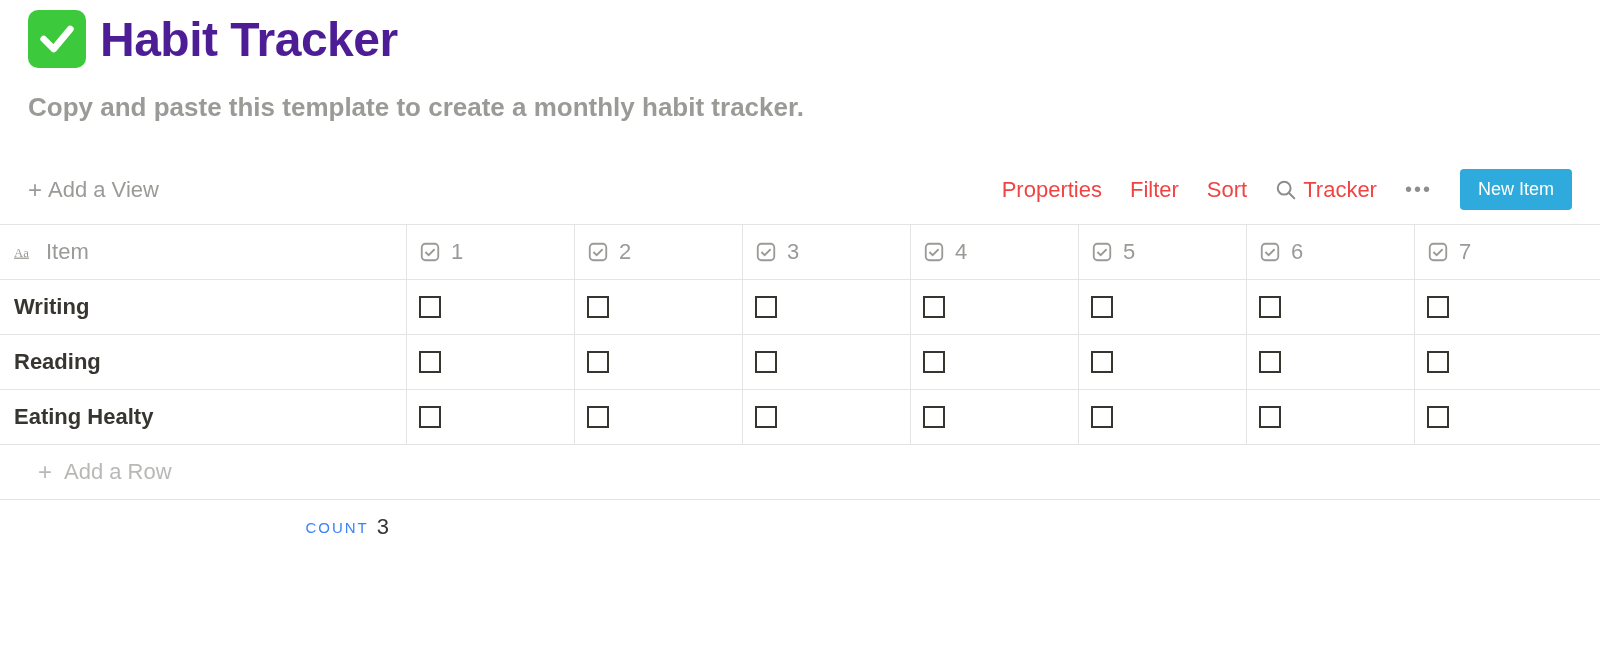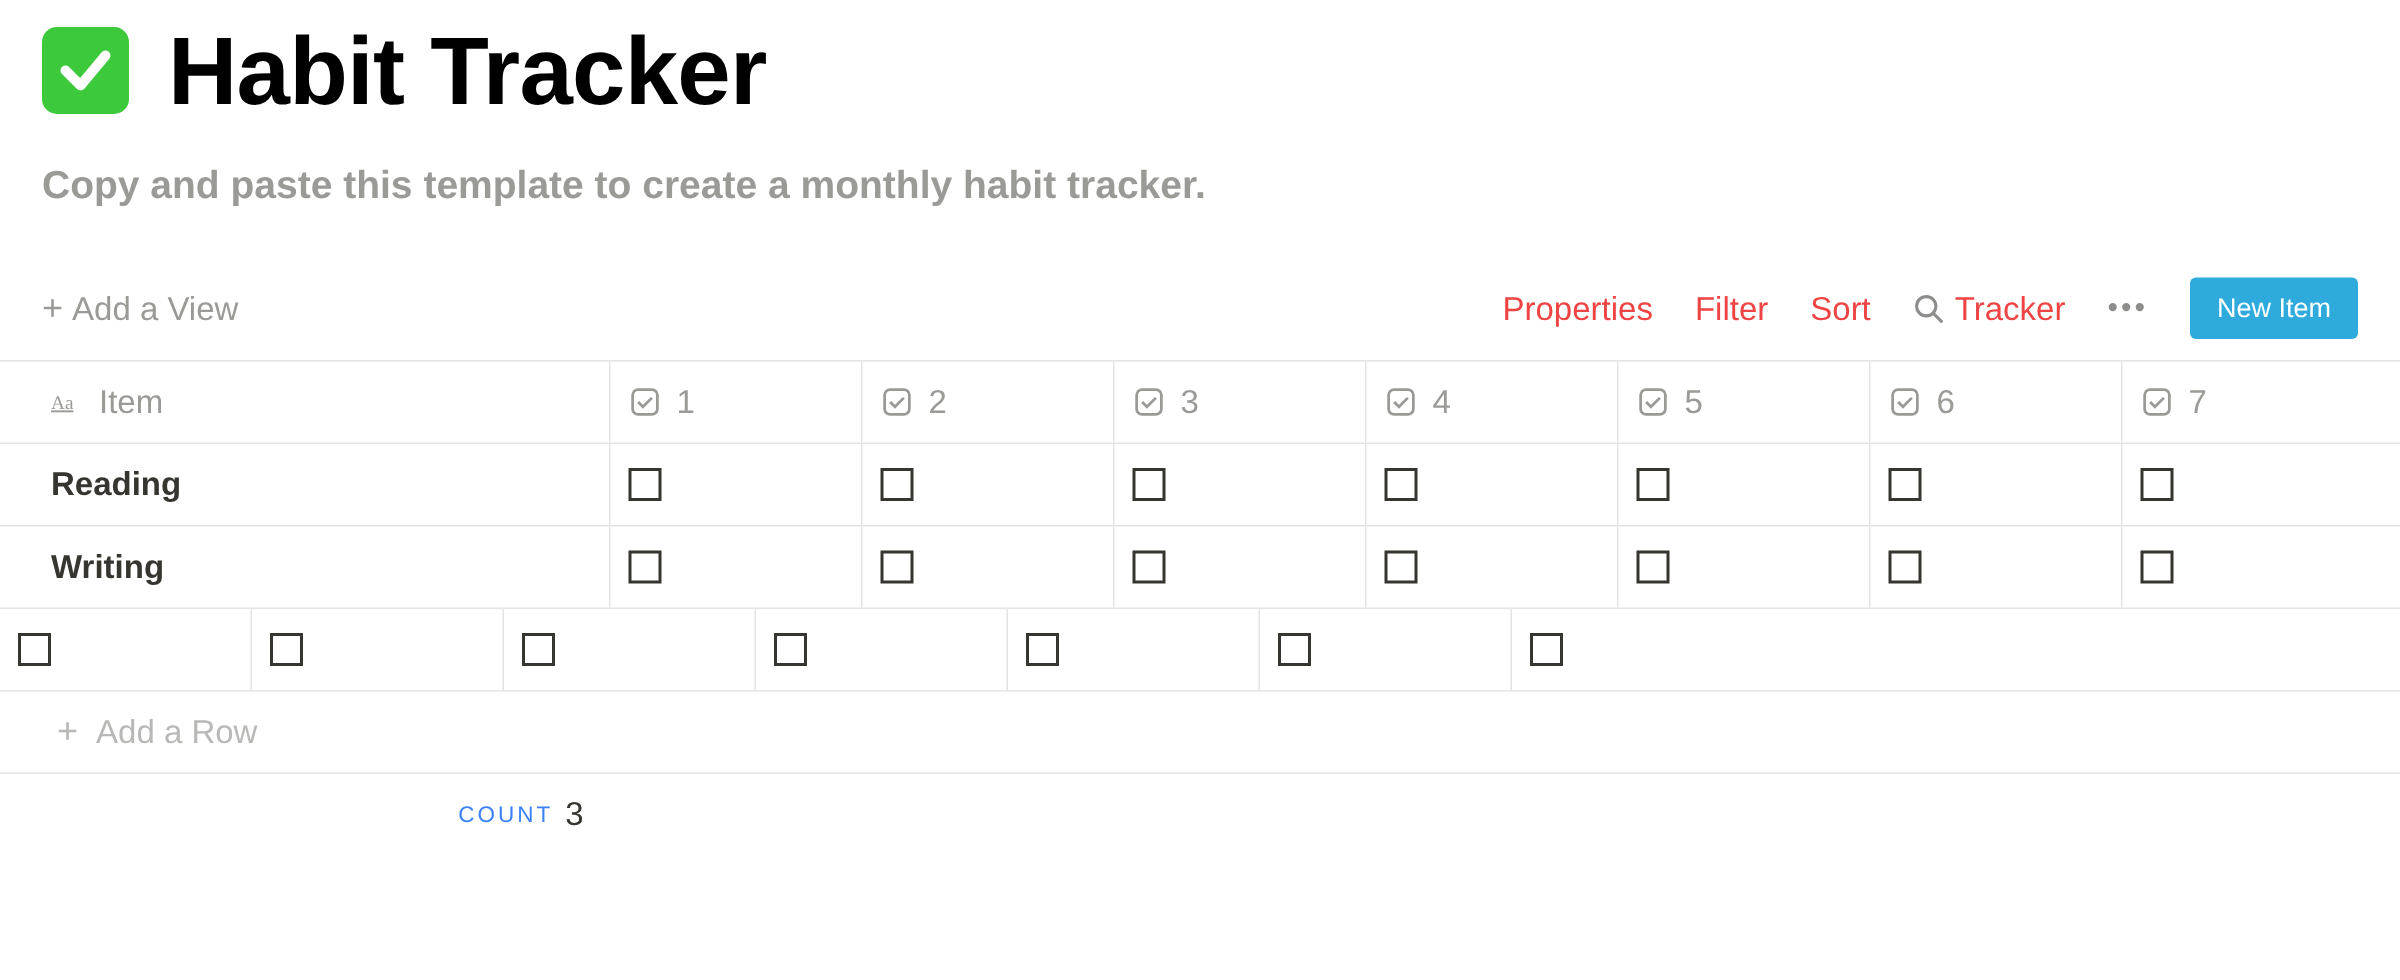--- a/index.html
+++ b/index.html
@@ -26,25 +26,24 @@
       width: 58px;
       height: 58px;
       background: #3cc93c;
       border-radius: 10px;
       display: flex;
       align-items: center;
       justify-content: center;
       flex-shrink: 0;
     }
     .page-title {
-      font-size: 64px;
+      font-size: 48px;
       font-weight: 800;
       letter-spacing: -0.5px;
-      color: #000000;
-      margin-left: 12px;
+      color: #4c1d95;
     }
     .subtitle {
       margin-top: 24px;
       font-size: 26px;
       color: #9a9a97;
       font-weight: 700;
     }
     .toolbar {
       margin-top: 40px;
       display: flex;
@@ -106,21 +105,21 @@
     }
     .cell {
       border-right: 1px solid #e4e4e3;
       display: flex;
       align-items: center;
       padding: 0 12px;
     }
     .cell.name-col {
       width: 407px;
       flex-shrink: 0;
-      padding-left: 34px;
+      padding-left: 14px;
     }
     .cell.day-col {
       width: 168px;
       flex-shrink: 0;
     }
     .cell.last {
       border-right: none;
     }
     .header-row {
       color: #9a9a97;
@@ -278,20 +277,45 @@
       <div class="cell day-col last">
         <svg class="col-icon" viewBox="0 0 24 24">
           <rect x="3" y="3" width="18" height="18" rx="4" stroke="#9a9a97" stroke-width="2" fill="none"></rect>
           <path d="M7 12 L10.5 15.5 L17 9" stroke="#9a9a97" stroke-width="2" fill="none"></path>
         </svg>
         <span>7</span>
       </div>
     </div>
 
     <div class="row data-row">
+      <div class="cell name-col">Writing</div>
+      <div class="cell day-col">
+          <div class="empty-checkbox"></div>
+        </div>
+      <div class="cell day-col">
+          <div class="empty-checkbox"></div>
+        </div>
+      <div class="cell day-col">
+          <div class="empty-checkbox"></div>
+        </div>
+      <div class="cell day-col">
+          <div class="empty-checkbox"></div>
+        </div>
+      <div class="cell day-col">
+          <div class="empty-checkbox"></div>
+        </div>
+      <div class="cell day-col">
+          <div class="empty-checkbox"></div>
+        </div>
+      <div class="cell day-col last">
+          <div class="empty-checkbox"></div>
+        </div>
+    </div>
+
+    <div class="row data-row">
       <div class="cell name-col">Reading</div>
       <div class="cell day-col">
           <div class="empty-checkbox"></div>
         </div>
       <div class="cell day-col">
           <div class="empty-checkbox"></div>
         </div>
       <div class="cell day-col">
           <div class="empty-checkbox"></div>
         </div>
@@ -303,45 +327,21 @@
         </div>
       <div class="cell day-col">
           <div class="empty-checkbox"></div>
         </div>
       <div class="cell day-col last">
           <div class="empty-checkbox"></div>
         </div>
     </div>
 
     <div class="row data-row">
-      <div class="cell name-col">Writing</div>
-      <div class="cell day-col">
-          <div class="empty-checkbox"></div>
-        </div>
-      <div class="cell day-col">
-          <div class="empty-checkbox"></div>
-        </div>
-      <div class="cell day-col">
-          <div class="empty-checkbox"></div>
-        </div>
-      <div class="cell day-col">
-          <div class="empty-checkbox"></div>
-        </div>
-      <div class="cell day-col">
-          <div class="empty-checkbox"></div>
-        </div>
-      <div class="cell day-col">
-          <div class="empty-checkbox"></div>
-        </div>
-      <div class="cell day-col last">
-          <div class="empty-checkbox"></div>
-        </div>
-    </div>
-
-    <div class="row data-row">
+      <div class="cell name-col">Eating Healty</div>
       <div class="cell day-col">
           <div class="empty-checkbox"></div>
         </div>
       <div class="cell day-col">
           <div class="empty-checkbox"></div>
         </div>
       <div class="cell day-col">
           <div class="empty-checkbox"></div>
         </div>
       <div class="cell day-col">

